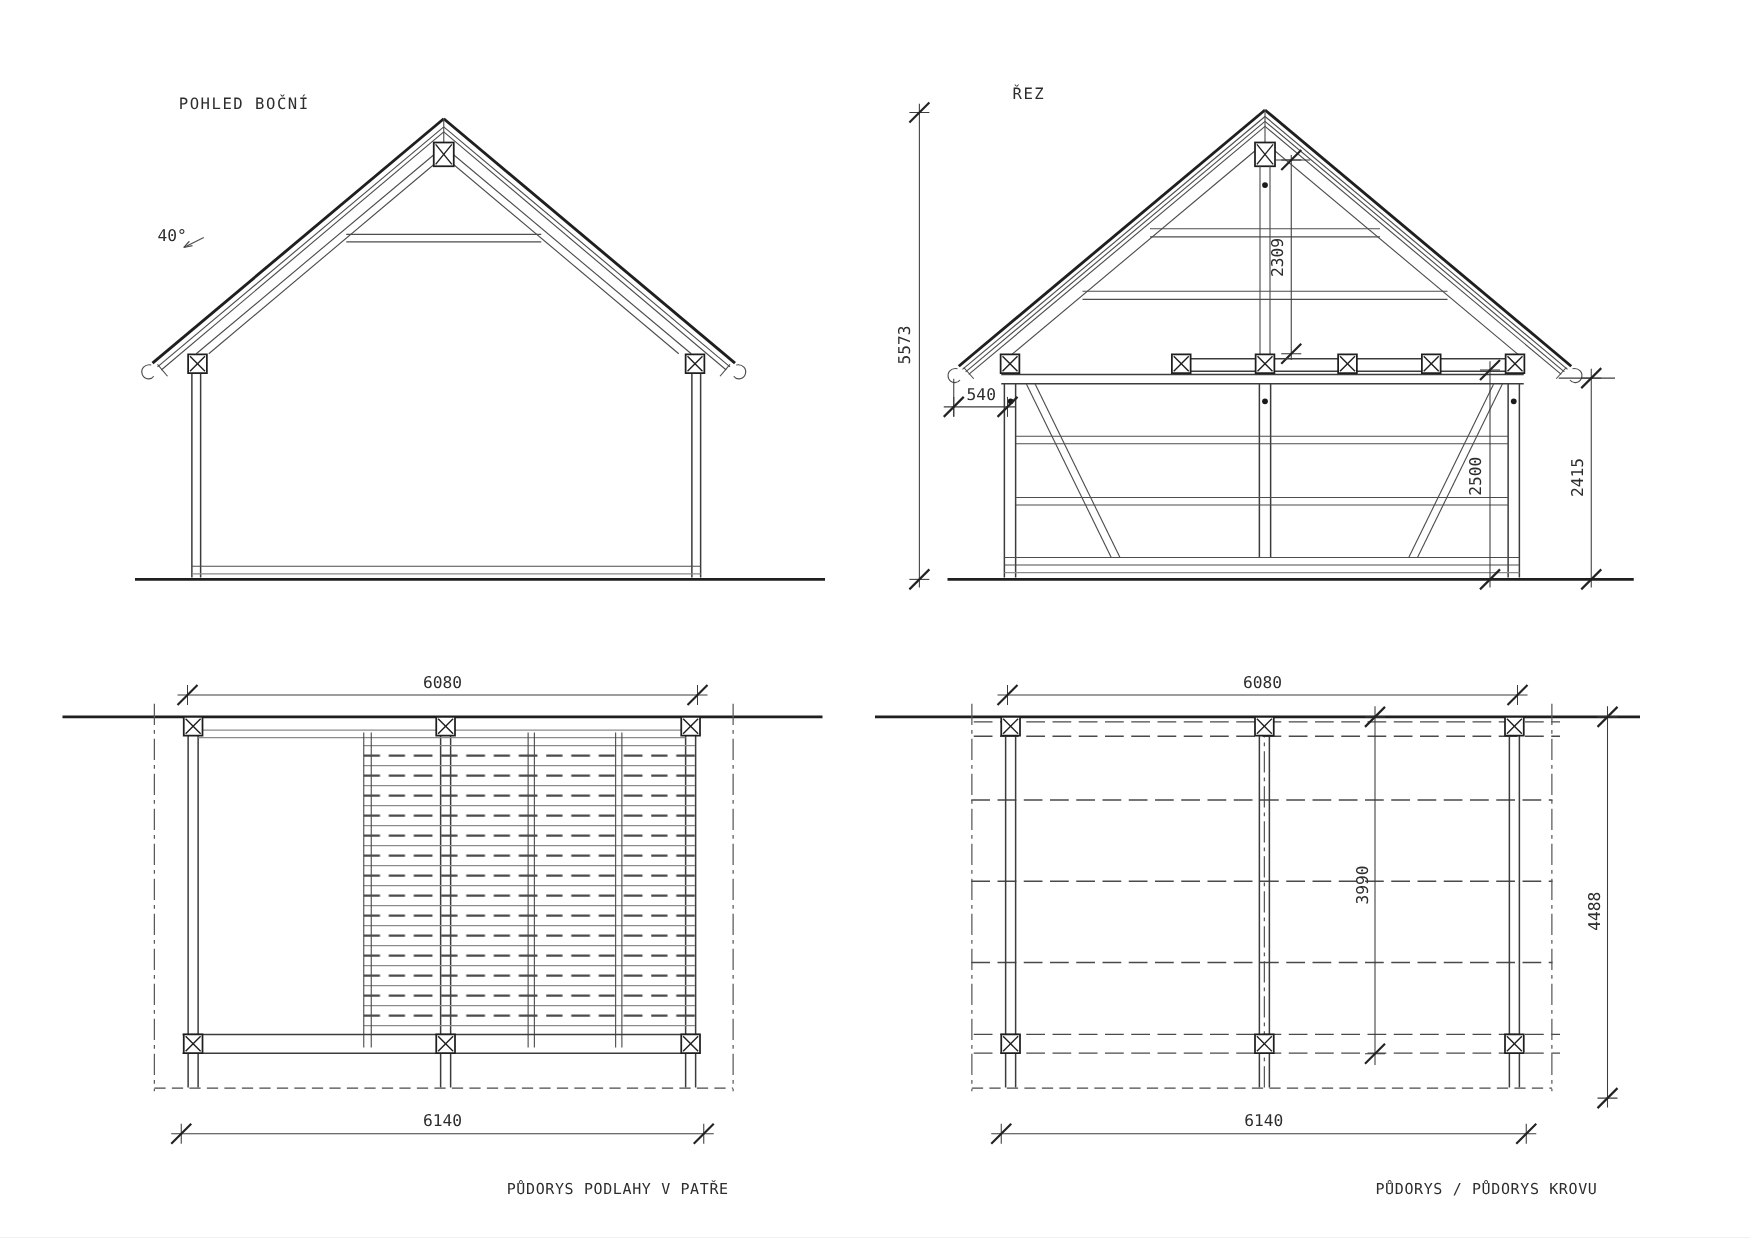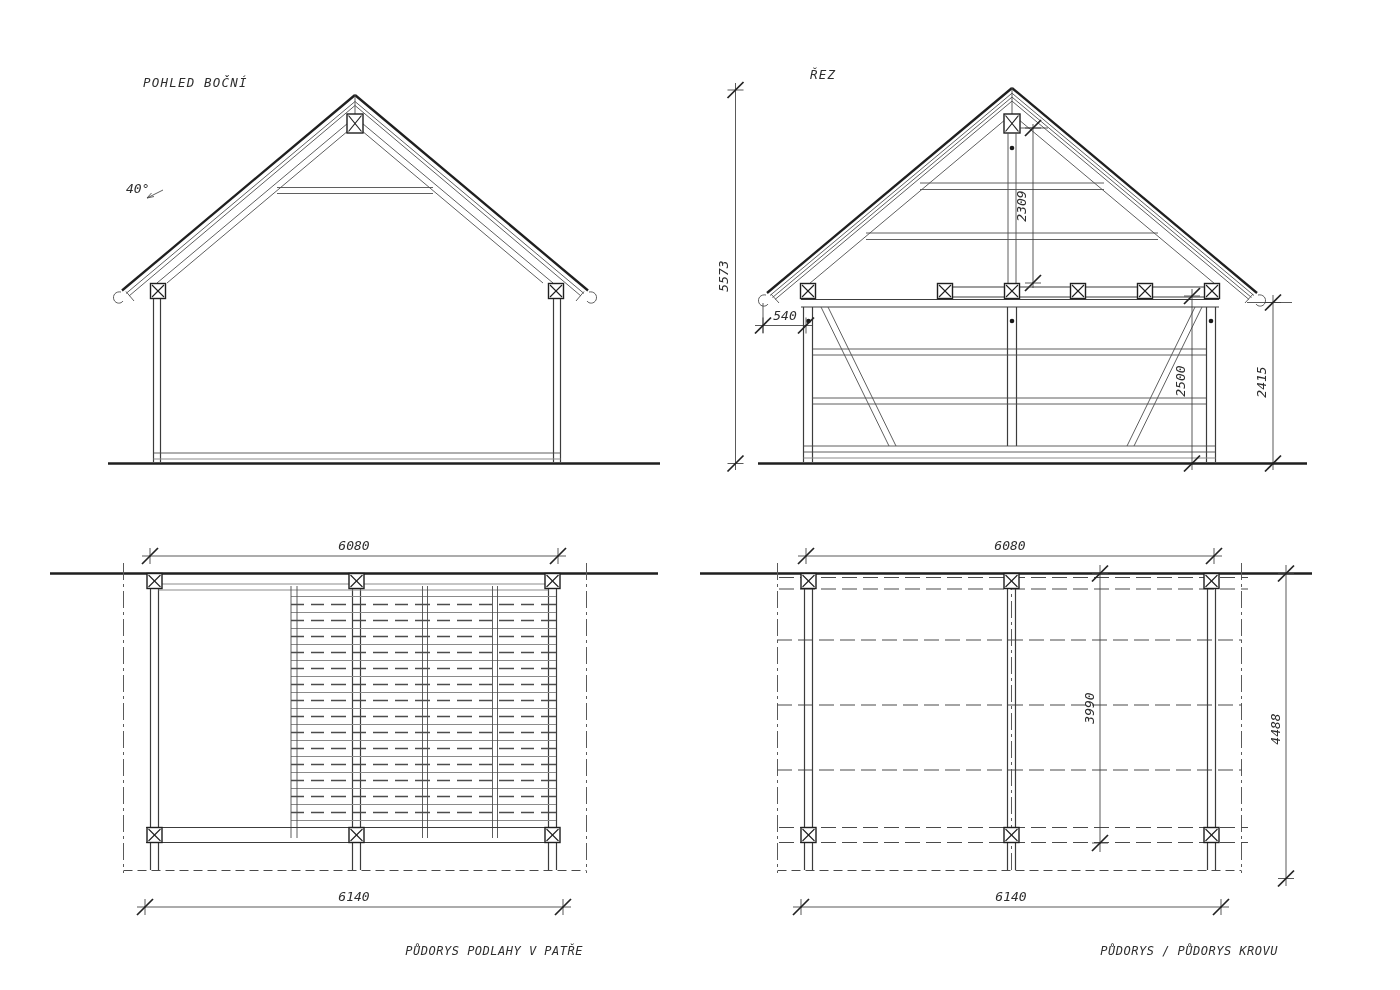--- a/index.html
+++ b/index.html
@@ -1,16 +1,16 @@
 <!DOCTYPE html>
 <html><head>
 <meta charset="utf-8">
 <style>
   html,body{margin:0;padding:0;background:#e8e8e8;}
-  .sheet{position:relative;width:1400px;height:990px;background:#ffffff;margin:0 auto;overflow:hidden;font-style:italic;}
+  .sheet{position:relative;width:1400px;height:990px;background:#ffffff;margin:0 auto;overflow:hidden;}
   svg{position:absolute;left:0;top:0;}
   
   .lk{stroke:#1f1f1f;stroke-width:2.3;fill:none;stroke-linecap:butt;}
   .lm{stroke:#3c3c3c;stroke-width:1.2;fill:none;}
   .lt{stroke:#4d4d4d;stroke-width:0.9;fill:none;}
   .lg{stroke:#8b8b8b;stroke-width:1;fill:none;}
   .dim{stroke:#3c3c3c;stroke-width:0.85;fill:none;}
   .tks{stroke:#222222;stroke-width:1.7;fill:none;}
   .dd{stroke:#5a5a5a;stroke-width:1;fill:none;stroke-dasharray:17 4 3 4;}
   .dsh{stroke:#4a4a4a;stroke-width:1.1;fill:none;stroke-dasharray:15 6;}

